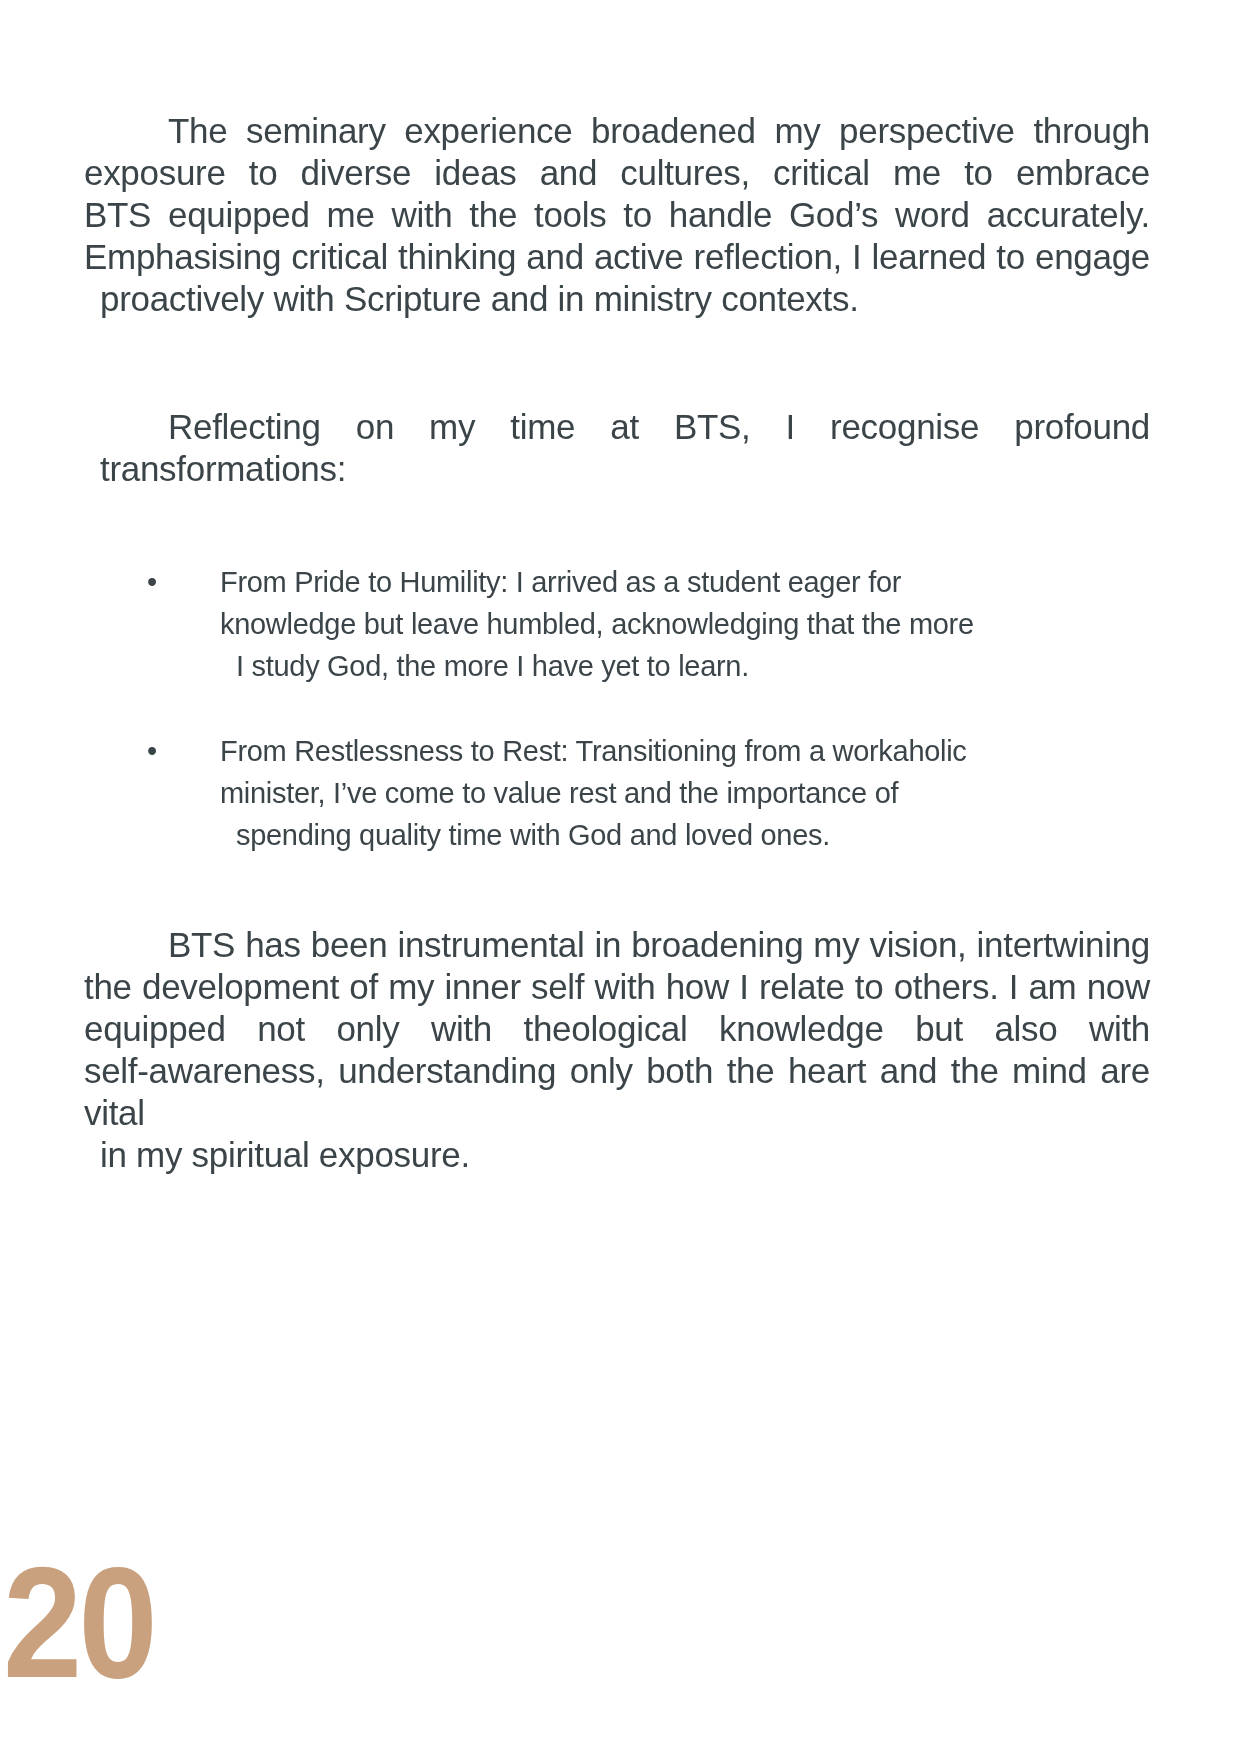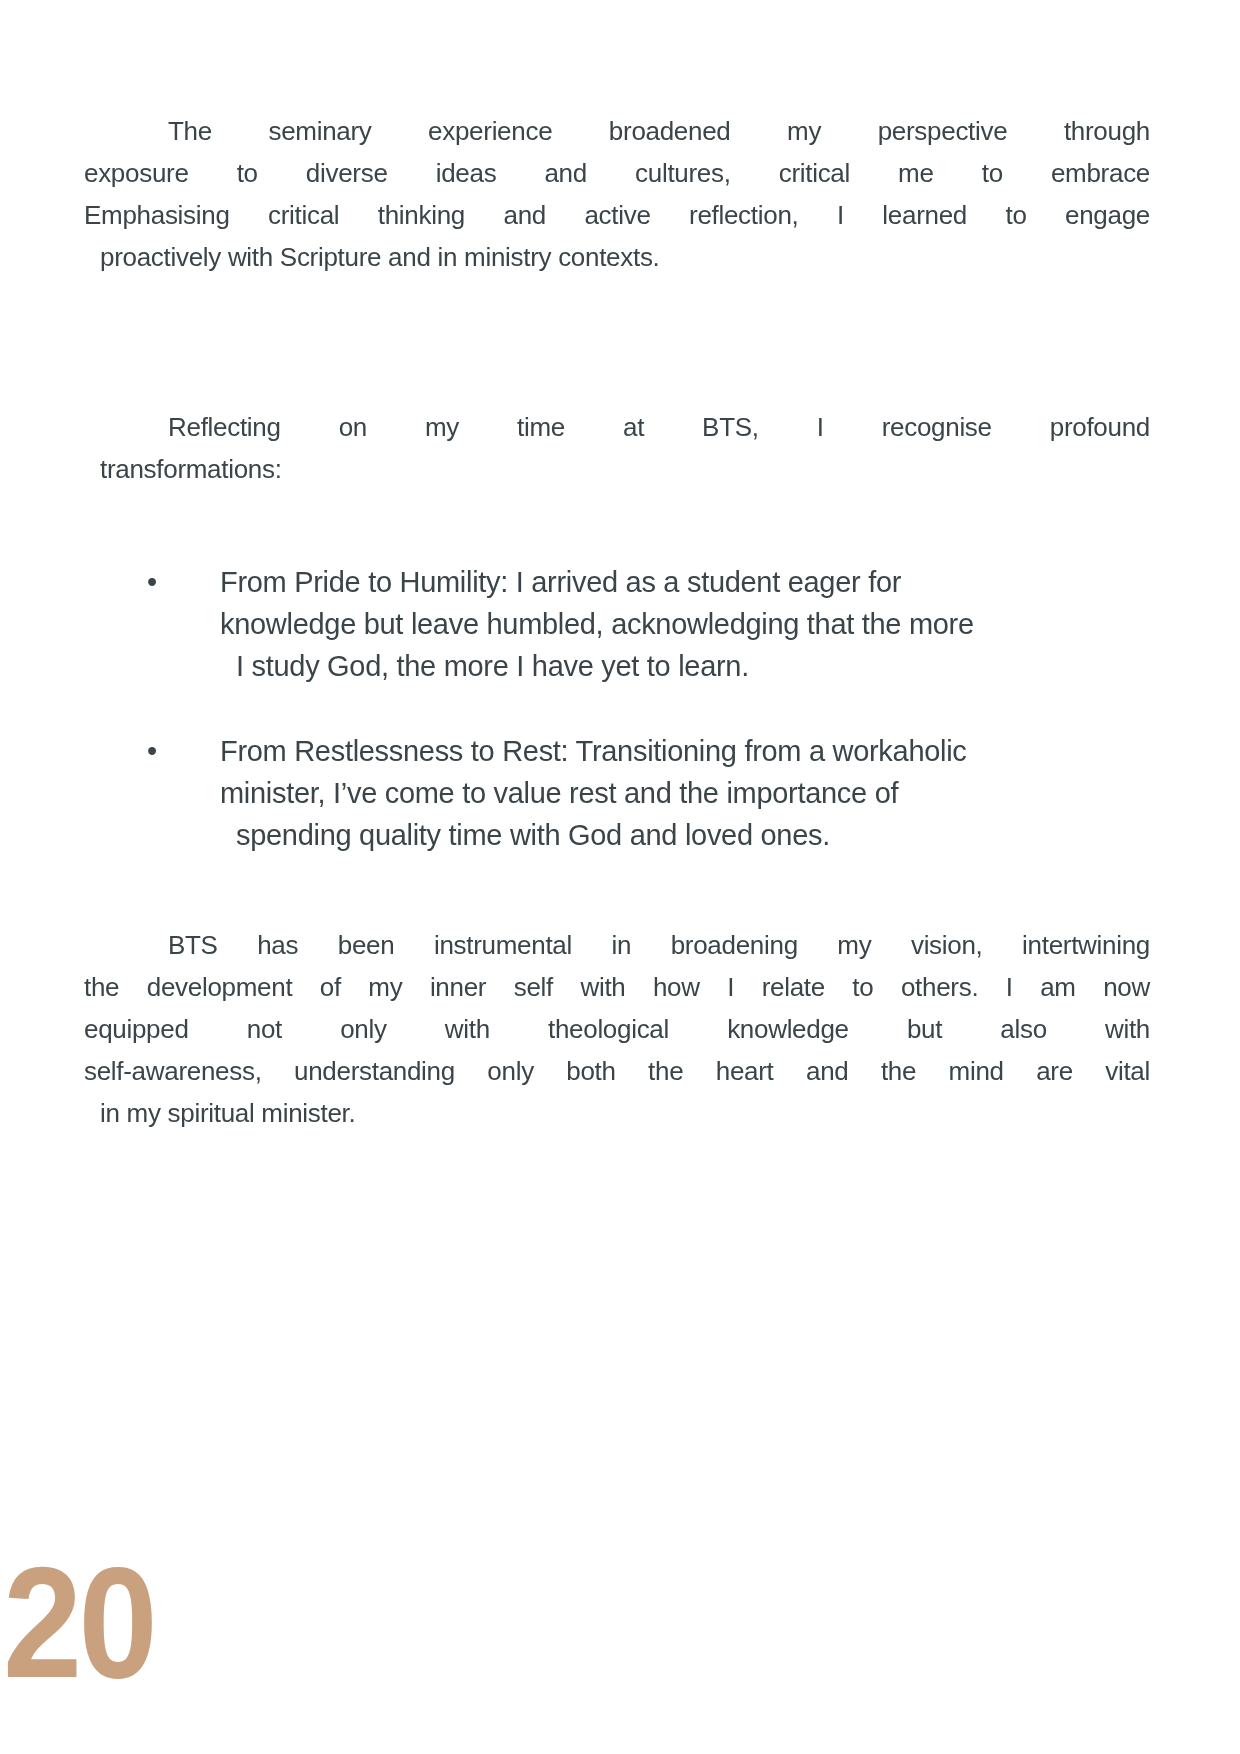--- a/index.html
+++ b/index.html
@@ -13,21 +13,21 @@
     height: 1754px;
     background: #ffffff;
     font-family: "Liberation Sans", "DejaVu Sans", sans-serif;
     color: #3b4549;
     overflow: hidden;
   }
   .textblock {
     position: absolute;
     left: 84px;
     width: 1066px;
-    font-size: 26px;
+    font-size: 35px;
     line-height: 42px;
     letter-spacing: -0.3px;
   }
   .line {
     text-align: justify;
     text-align-last: justify;
     text-justify: inter-word;
   }
   .line.last {
     text-align-last: left;
@@ -72,20 +72,21 @@
   }
 </style>
 </head>
 <body>
 
 <div class="page">
 
   <div class="textblock" style="top:110px">
       <div class="line indent">The seminary experience broadened my perspective through</div>
       <div class="line">exposure to diverse ideas and cultures, critical me to embrace</div>
+      <div class="line">BTS equipped me with the tools to handle God’s word accurately.</div>
       <div class="line">Emphasising critical thinking and active reflection, I learned to engage</div>
       <div class="line last">proactively with Scripture and in ministry contexts.</div>
     </div>
 
   <div class="textblock" style="top:406px">
       <div class="line indent">Reflecting on my time at BTS, I recognise profound</div>
       <div class="line last">transformations:</div>
     </div>
 
   <div class="bullet-block" style="top:561px">
@@ -104,18 +105,18 @@
         <div class="line">minister, I’ve come to value rest and the importance of</div>
         <div class="line last">spending quality time with God and loved ones.</div>
       </div>
   </div>
 
   <div class="textblock" style="top:924px">
       <div class="line indent">BTS has been instrumental in broadening my vision, intertwining</div>
       <div class="line">the development of my inner self with how I relate to others. I am now</div>
       <div class="line">equipped not only with theological knowledge but also with</div>
       <div class="line">self-awareness, understanding only both the heart and the mind are vital</div>
-      <div class="line last">in my spiritual minister.</div>
+      <div class="line last">in my spiritual exposure.</div>
     </div>
 
   <div class="page-number">20</div>
 
 </div>
 
 </body></html>

